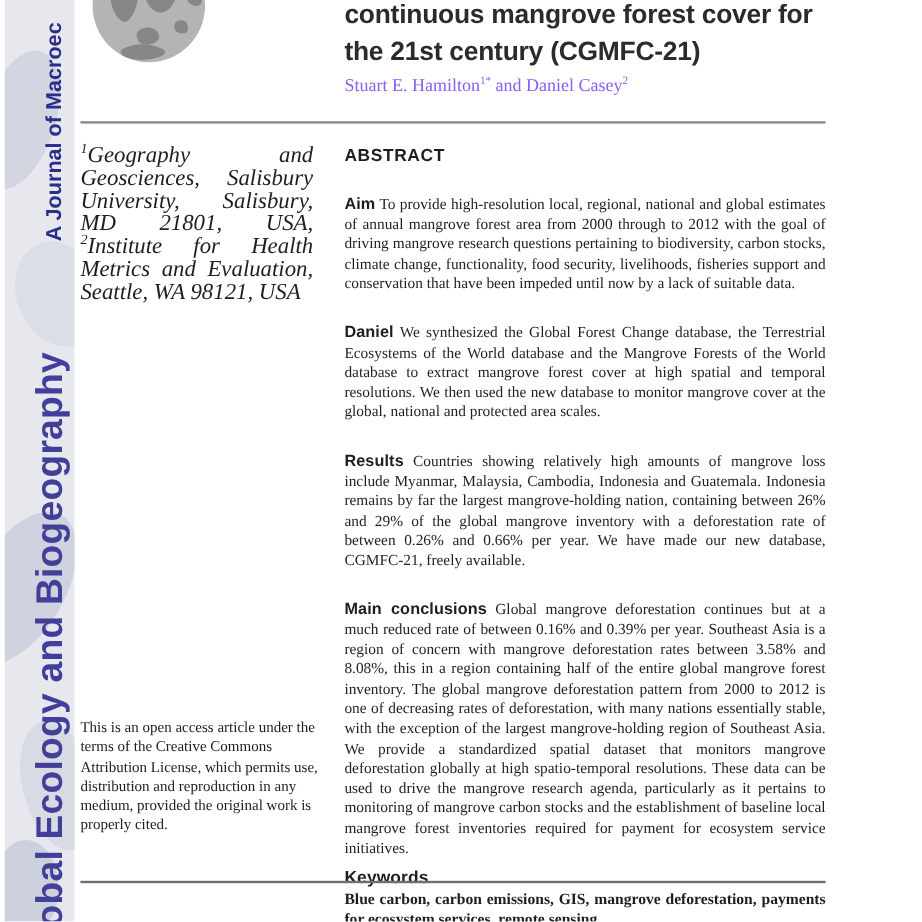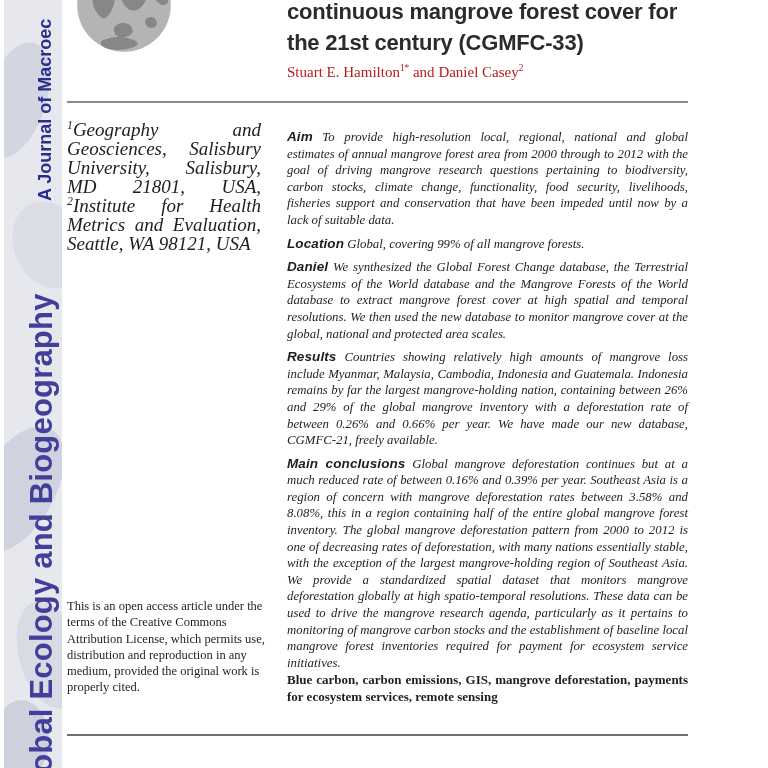--- a/index.html
+++ b/index.html
@@ -37,21 +37,21 @@
   .globe { position:absolute; left:71px; top:-48px; width:106px; height:106px; }
 
   
   .title-block {
     position:absolute; left:287px; top:-4px; width:410px;
     font-family:"Liberation Sans", sans-serif; font-weight:bold;
     font-size:22px; line-height:31px; color:#2b2b2b; letter-spacing:-0.2px;
   }
   .authors {
     position:absolute; left:287px; top:64px; width:410px;
-    font-size:15px; color:#b91c1c;
+    font-size:15px; color:#8b5cf6;
   }
   sup { font-size:0.62em; vertical-align:super; line-height:0; }
 
   .rule { position:absolute; left:67px; width:621px; height:2px; background:#8a8a8a; }
   .rule-top { top:101px; }
   .rule-bottom { top:734px; background:#6f6f6f; }
 
   
   .affils {
     position:absolute; left:67px; top:120px; width:194px;
@@ -63,22 +63,21 @@
   }
 
   
   .abs { position:absolute; left:287px; top:122px; width:401px; }
   .abs-heading {
     font-family:"Liberation Sans", sans-serif; font-weight:bold;
     font-size:14.5px; letter-spacing:0.5px; margin-bottom:4px;
   }
   .abs p.sec {
     font-size:12.8px; line-height:16.6px; text-align:justify;
-    margin-top:7px;
-    font-style:italic;
+    margin-top:24px;
   }
   .sec-label, .kw-heading {
     font-family:"Liberation Sans", sans-serif; font-weight:bold;
     font-size:13.5px; letter-spacing:0.1px;
   }
   .kw-heading { display:block; margin-top:9px; font-size:14.5px; }
   .kw-text {
     font-size:13px; line-height:17px; font-weight:bold; text-align:justify; display:block;
   }
 </style>
@@ -109,43 +108,44 @@
   <path d="M62 30 q14 -6 22 4 q6 10 0 22 q-6 12 -16 10 q-10 -4 -12 -18 q-1 -13 6 -18 z" fill="#87878a"></path>
 
   <path d="M88 74 q7 -2 9 5 q1 7 -6 7 q-6 -1 -7 -6 q0 -5 4 -6 z" fill="#87878a"></path>
   <path d="M52 82 q10 -4 16 2 q5 7 -3 11 q-10 4 -15 -2 q-4 -7 2 -11 z" fill="#87878a"></path>
 
   <path d="M36 100 q18 -8 36 0 q8 4 -2 8 q-18 6 -32 0 q-8 -4 -2 -8 z" fill="#87878a"></path>
 </svg>
 
 <div class="title-block">
   <div>continuous mangrove forest cover for</div>
-  <div>the 21st century (CGMFC-33)</div>
+  <div>the 21st century (CGMFC-21)</div>
 </div>
 
 <div class="authors">
   <span>Stuart E. Hamilton</span><sup>1*</sup><span> and </span><span>Daniel Casey</span><sup>2</sup>
 </div>
 
 <div class="rule rule-top"></div>
 
 <p class="affils"><sup>1</sup><span>Geography and Geosciences, Salisbury University, Salisbury, MD 21801, USA, </span><sup>2</sup><span>Institute for Health Metrics and Evaluation, Seattle, WA 98121, USA</span></p>
 
 <div class="corr">
   <div>This is an open access article under the terms of the Creative Commons Attribution License, which permits use, distribution and reproduction in any medium, provided the original work is properly cited.</div>
 </div>
 
 <div class="abs">
+  <div class="abs-heading">ABSTRACT</div>
 
   <p class="sec"><span class="sec-label">Aim</span> <span>To provide high-resolution local, regional, national and global estimates of annual mangrove forest area from 2000 through to 2012 with the goal of driving mangrove research questions pertaining to biodiversity, carbon stocks, climate change, functionality, food security, livelihoods, fisheries support and conservation that have been impeded until now by a lack of suitable data.</span></p>
 
-  <p class="sec"><span class="sec-label">Location</span> <span>Global, covering 99% of all mangrove forests.</span></p>
 
   <p class="sec"><span class="sec-label">Daniel</span> <span>We synthesized the Global Forest Change database, the Terrestrial Ecosystems of the World database and the Mangrove Forests of the World database to extract mangrove forest cover at high spatial and temporal resolutions. We then used the new database to monitor mangrove cover at the global, national and protected area scales.</span></p>
 
   <p class="sec"><span class="sec-label">Results</span> <span>Countries showing relatively high amounts of mangrove loss include Myanmar, Malaysia, Cambodia, Indonesia and Guatemala. Indonesia remains by far the largest mangrove-holding nation, containing between 26% and 29% of the global mangrove inventory with a deforestation rate of between 0.26% and 0.66% per year. We have made our new database, CGMFC-21, freely available.</span></p>
 
   <p class="sec"><span class="sec-label">Main conclusions</span> <span>Global mangrove deforestation continues but at a much reduced rate of between 0.16% and 0.39% per year. Southeast Asia is a region of concern with mangrove deforestation rates between 3.58% and 8.08%, this in a region containing half of the entire global mangrove forest inventory. The global mangrove deforestation pattern from 2000 to 2012 is one of decreasing rates of deforestation, with many nations essentially stable, with the exception of the largest mangrove-holding region of Southeast Asia. We provide a standardized spatial dataset that monitors mangrove deforestation globally at high spatio-temporal resolutions. These data can be used to drive the mangrove research agenda, particularly as it pertains to monitoring of mangrove carbon stocks and the establishment of baseline local mangrove forest inventories required for payment for ecosystem service initiatives.</span></p>
 
+  <span class="kw-heading">Keywords</span>
   <span class="kw-text">Blue carbon, carbon emissions, GIS, mangrove deforestation, payments for ecosystem services, remote sensing</span>
 </div>
 
 <div class="rule rule-bottom"></div>
 
 </body></html>

